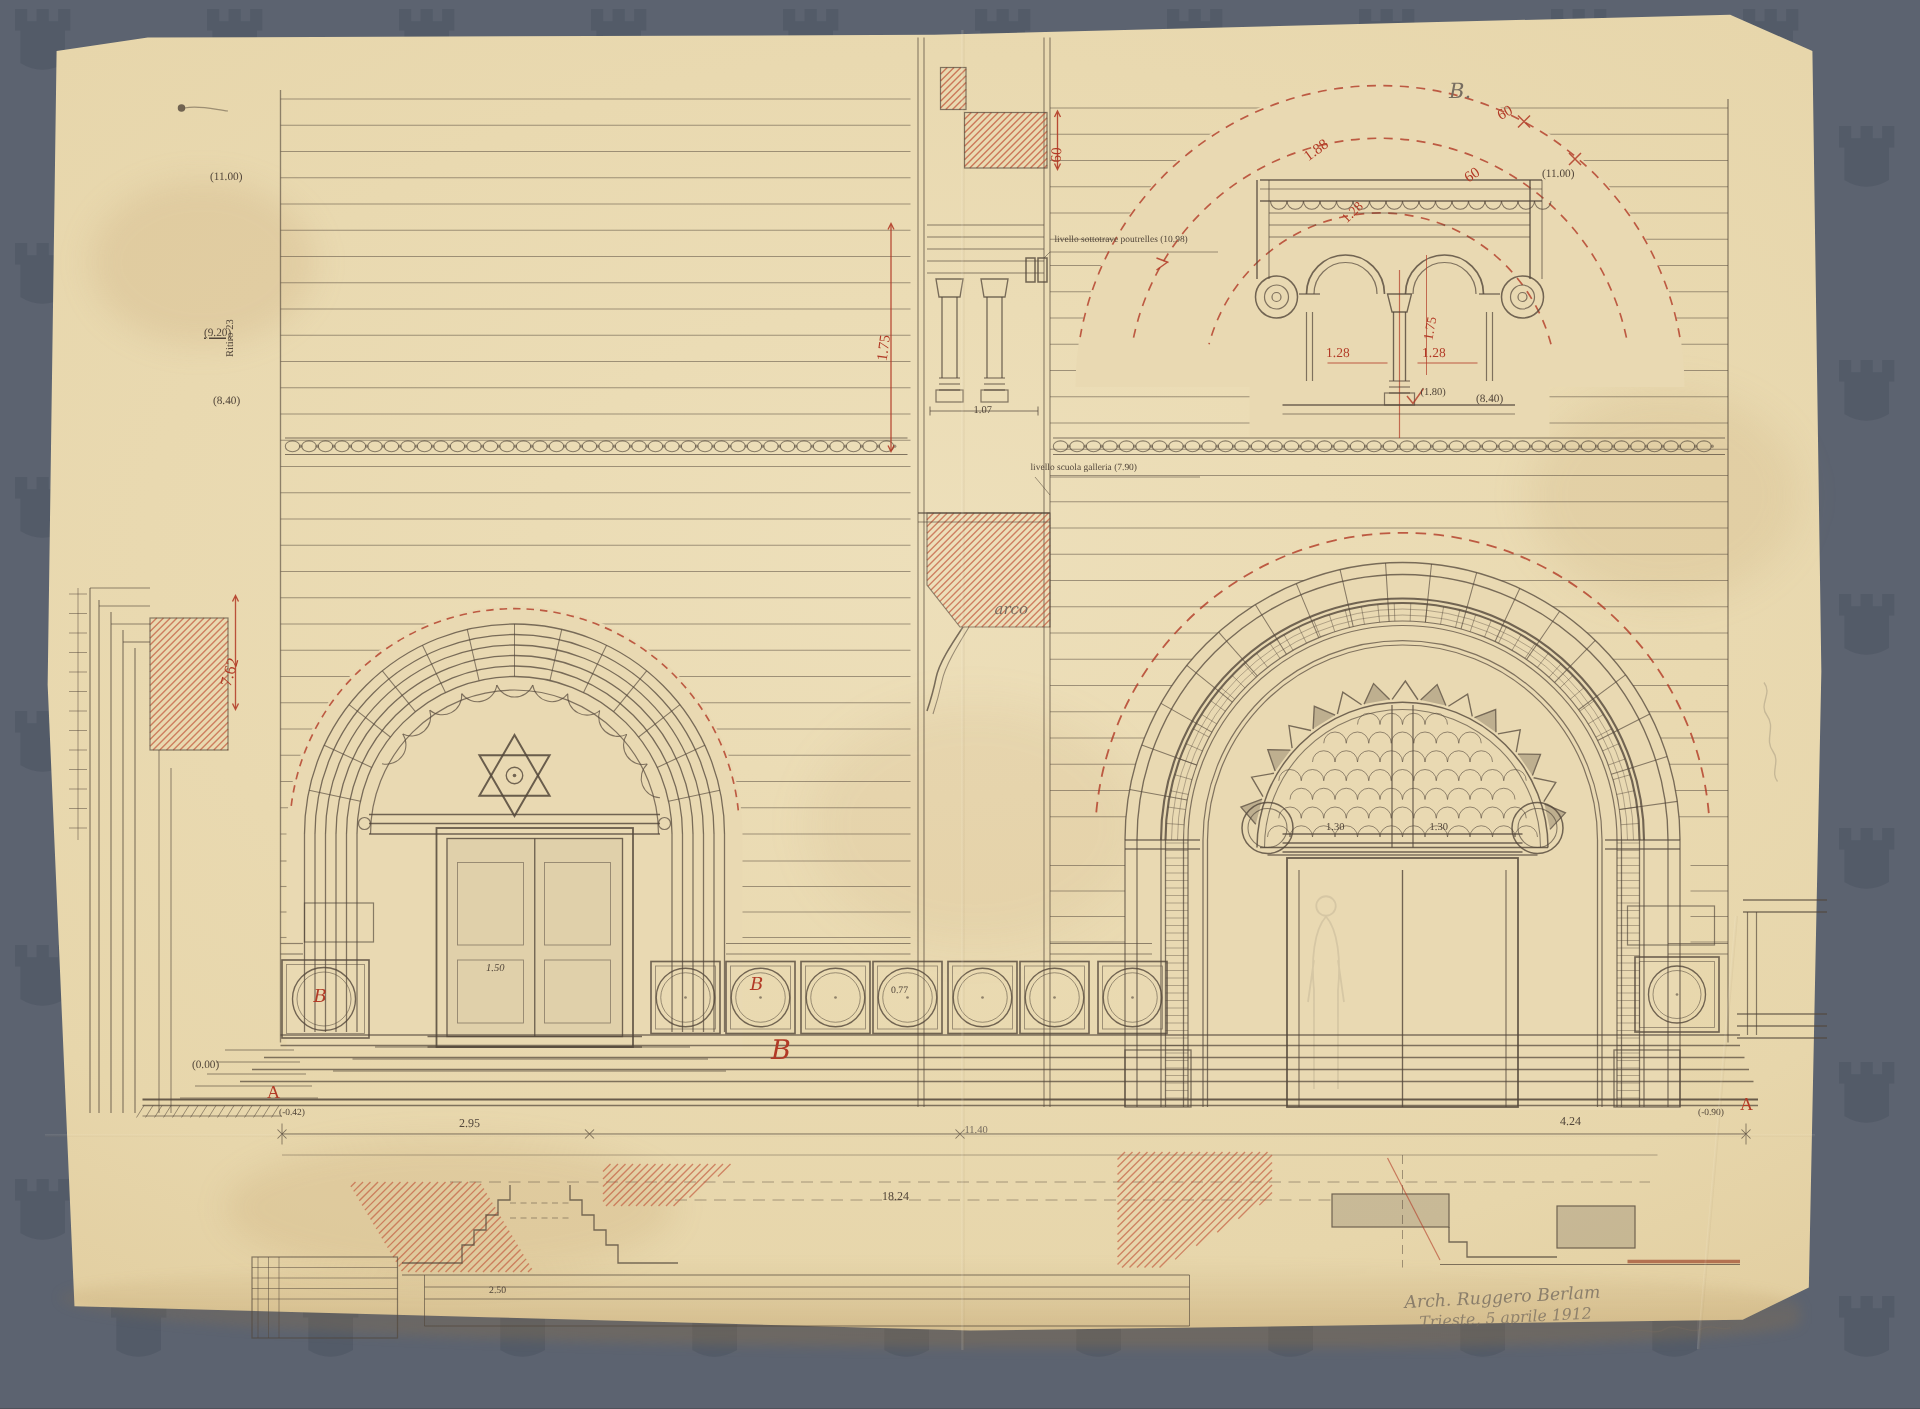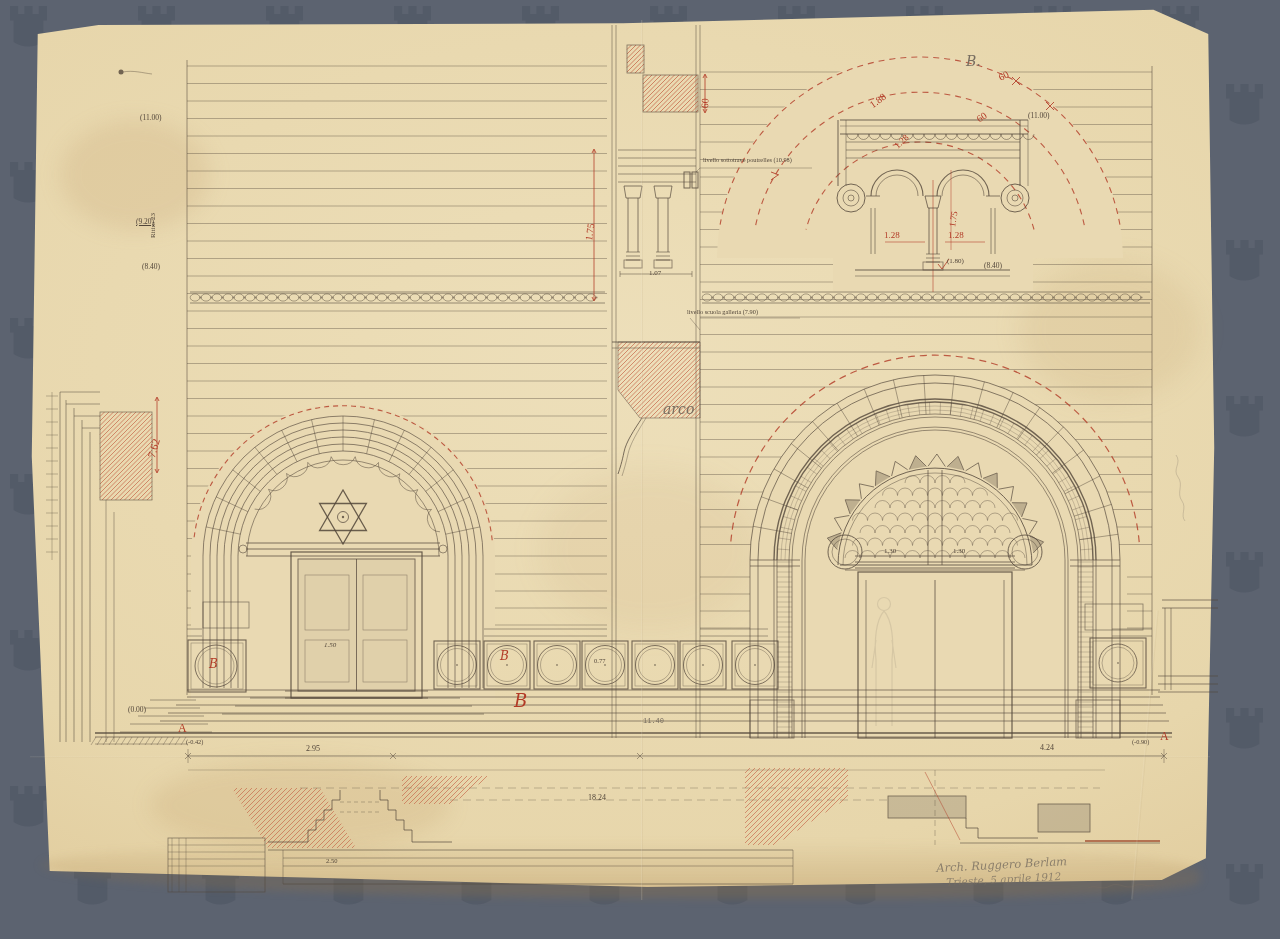--- a/index.html
+++ b/index.html
@@ -1255,21 +1255,21 @@
   <div id="annotations">
     <span class="ann" style="left:140px;top:114px;font-size:7.5px;">(11.00)</span>
     <span class="ann" style="left:150px;top:238px;font-size:7px;transform:rotate(-90deg);">Ritiro 23</span>
     <span class="ann" style="left:136px;top:218px;font-size:7.5px;text-decoration:underline;">(9.20)</span>
     <span class="ann" style="left:142px;top:263px;font-size:7.5px;">(8.40)</span>
     <span class="ann" style="left:1028px;top:112px;font-size:7.5px;">(11.00)</span>
     <span class="ann" style="left:984px;top:262px;font-size:7.5px;">(8.40)</span>
     <span class="ann" style="left:947px;top:258px;font-size:7px;">(1.80)</span>
     <span class="ann" style="left:703px;top:157px;font-size:6.3px;">livello sottotrave poutrelles (10.98)</span>
     <span class="ann" style="left:687px;top:309px;font-size:6.3px;">livello scuola galleria (7.90)</span>
-    <span class="ann pencil script" style="left:663px;top:402px;font-size:14px;">arco</span>
+    <span class="ann pencil script" style="left:663px;top:402px;font-size:10px;">arco</span>
     <span class="ann pencil script" style="left:966px;top:54px;font-size:14px;">B.</span>
     <span class="ann red" style="left:868px;top:102px;font-size:10px;transform:rotate(-36deg);">1.88</span>
     <span class="ann red" style="left:997px;top:74px;font-size:10px;transform:rotate(-28deg);">60</span>
     <span class="ann red" style="left:975px;top:116px;font-size:10px;transform:rotate(-33deg);">60</span>
     <span class="ann red" style="left:893px;top:144px;font-size:9px;transform:rotate(-44deg);">1.28</span>
     <span class="ann red" style="left:884px;top:231px;font-size:9px;">1.28</span>
     <span class="ann red" style="left:948px;top:231px;font-size:9px;">1.28</span>
     <span class="ann red" style="left:948px;top:226px;font-size:9px;transform:rotate(-80deg);">1.75</span>
     <span class="ann red" style="left:584px;top:240px;font-size:10px;transform:rotate(-82deg);">1.75</span>
     <span class="ann red" style="left:700px;top:108px;font-size:10px;transform:rotate(-86deg);">60</span>
@@ -1282,21 +1282,21 @@
     <span class="ann red script" style="left:209px;top:658px;font-size:12px;">B</span>
     <span class="ann red script" style="left:500px;top:650px;font-size:12px;">B</span>
     <span class="ann red script" style="left:514px;top:692px;font-size:18px;">B</span>
     <span class="ann red" style="left:178px;top:722px;font-size:12px;">A</span>
     <span class="ann red" style="left:1160px;top:730px;font-size:12px;">A</span>
     <span class="ann" style="left:128px;top:706px;font-size:7.5px;">(0.00)</span>
     <span class="ann" style="left:186px;top:739px;font-size:6.3px;">(-0.42)</span>
     <span class="ann" style="left:1132px;top:739px;font-size:6.3px;">(-0.90)</span>
     <span class="ann" style="left:282px;top:745px;font-size:8px;margin-left:24px;">2.95</span>
     <span class="ann" style="left:588px;top:749px;font-size:8px;margin-top:45px;">18.24</span>
-    <span class="ann pencil" style="left:643px;top:718px;font-size:7px;font-family:Liberation Mono, monospace;">11.40</span>
+    <span class="ann pencil" style="left:643px;top:750px;font-size:7px;">11.40</span>
     <span class="ann" style="left:1040px;top:744px;font-size:8px;">4.24</span>
     <span class="ann" style="left:326px;top:858px;font-size:6.5px;">2.50</span>
     <span class="ann pencil script" style="left:936px;top:863px;font-size:11.5px;transform:rotate(-3deg);opacity:.8;">Arch. Ruggero Berlam</span>
     <span class="ann pencil script" style="left:946px;top:877px;font-size:10.5px;transform:rotate(-3deg);opacity:.75;">Trieste, 5 aprile 1912</span>
   </div>
 
   <div class="crease" style="left:641px;top:20px;width:2px;height:880px;background:linear-gradient(to right,rgba(255,250,235,.35),rgba(120,90,40,.18));opacity:.55;"></div>
   <div class="crease" style="left:1144px;top:610px;width:2px;height:290px;background:linear-gradient(to right,rgba(255,250,235,.3),rgba(120,90,40,.16));transform:rotate(5deg);opacity:.5;"></div>
   <div class="crease" style="left:30px;top:756px;width:1180px;height:2px;background:linear-gradient(rgba(255,250,235,.25),rgba(120,90,40,.12));opacity:.4;"></div>
 </div>

